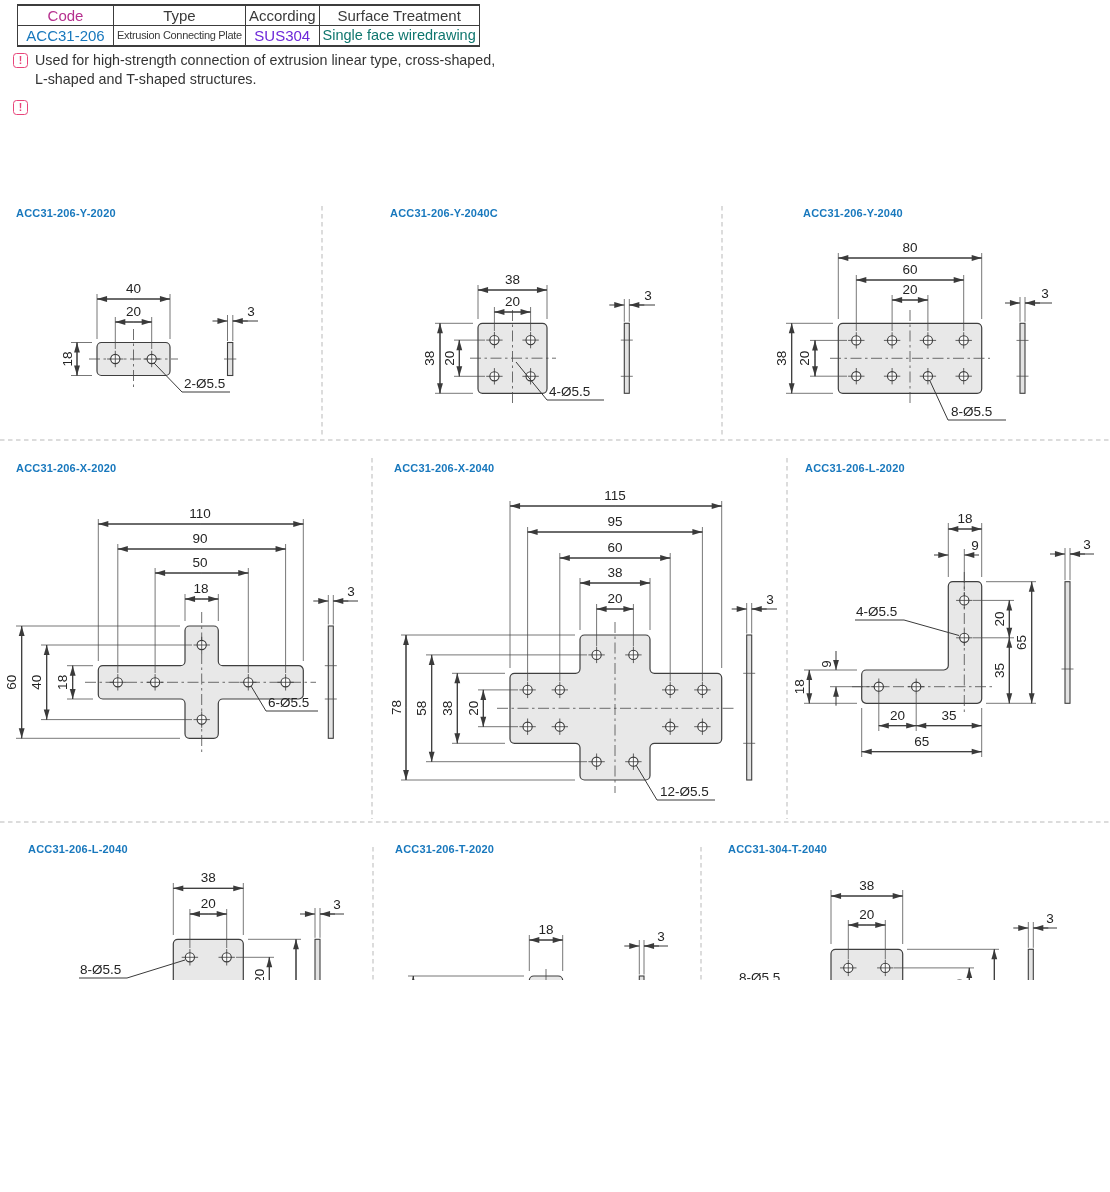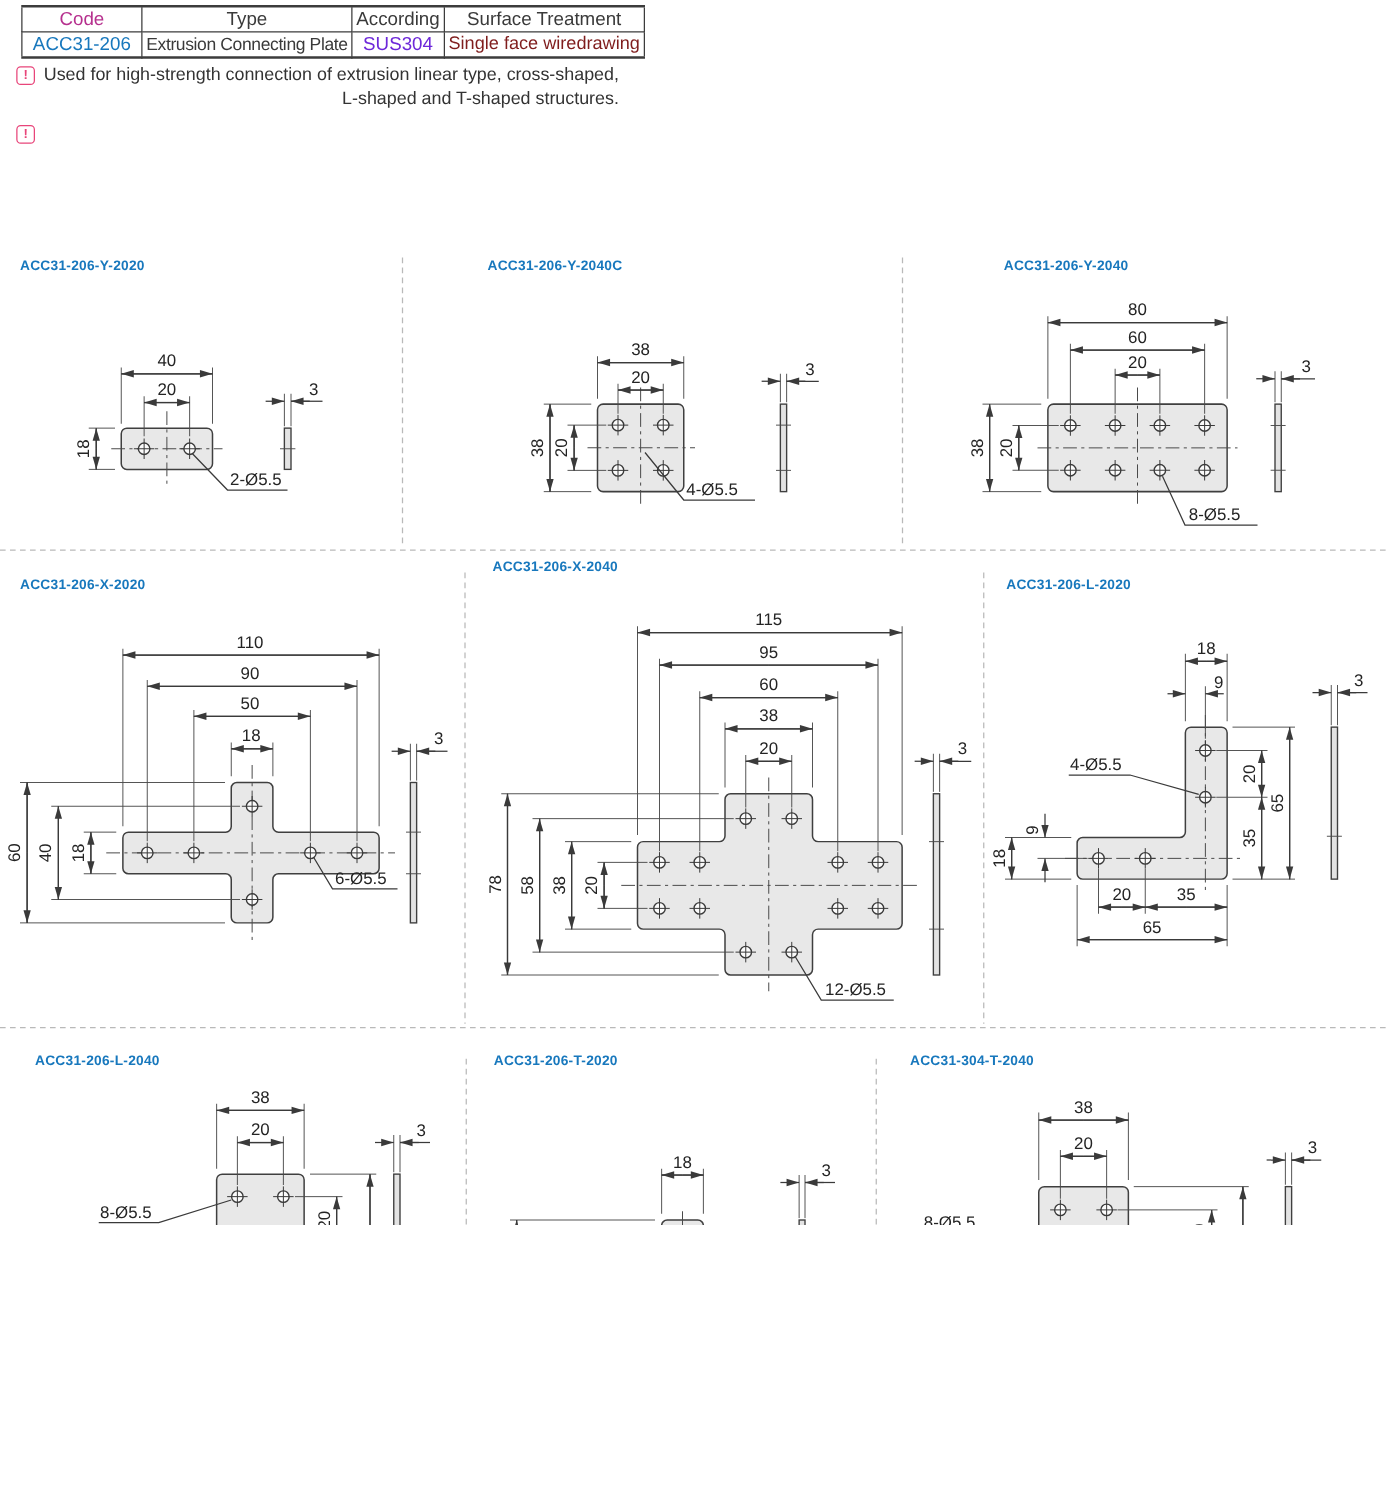--- a/index.html
+++ b/index.html
@@ -6,27 +6,27 @@
   .page{position:relative;width:1110px;height:980px;background:#fff;overflow:hidden;
         font-family:"Liberation Sans",sans-serif;}
   
   table.spec{position:absolute;left:17px;top:4px;border-collapse:collapse;table-layout:fixed;
              border-top:2px solid #3c3c3c;border-bottom:2.5px solid #3c3c3c;}
   table.spec th,table.spec td{border:1px solid #3c3c3c;text-align:center;padding:0 3px;
              height:19px;line-height:19px;white-space:nowrap;overflow:hidden;}
   th.h{font-weight:normal;font-size:15px;color:#3a3a3a;}
   th.h.code{color:#b6308e;}
   td.v-code{font-weight:normal;font-size:15px;color:#1878bd;}
-  td.v-type{font-size:14px;letter-spacing:-0.3px;color:#3a3a3a;}
+  td.v-type{font-size:11px;letter-spacing:-0.3px;color:#3a3a3a;}
   td.v-mat{font-size:15px;color:#6d28d9;}
-  td.v-surf{font-size:14.5px;color:#7f1d1d;margin-left:33px;}
+  td.v-surf{font-size:14.5px;color:#0f766e;margin-left:33px;}
   
   .notes{position:absolute;left:13px;top:51px;width:560px;}
   .note{display:flex;margin-bottom:9px;font-size:14.3px;line-height:1.32;color:#333;}
-  .note .txt{white-space:pre-line;text-align:right;}
+  .note .txt{white-space:pre-line;}
   .bang{flex:0 0 auto;width:13px;height:13px;border:1.6px solid #e8457a;border-radius:3.5px;
         color:#e8457a;font-weight:bold;font-size:10.5px;line-height:13px;text-align:center;
         margin:2px 7px 0 0;}
   
   .dtitle{position:absolute;font-weight:bold;font-size:11px;color:#1878bd;letter-spacing:.2px;white-space:nowrap;}
   
   #cv{position:absolute;left:0;top:0;}
   .pl{fill:#e8e8e8;stroke:#3f3f3f;stroke-width:1.2;}
   .sv{fill:#e3e3e3;stroke:#3f3f3f;stroke-width:1.1;}
   .dim{stroke:#3a3a3a;stroke-width:1;fill:none;}
@@ -74,21 +74,21 @@
     </div>
     <div class="note">
       <span class="bang">!</span>
     </div>
   </div>
 
   <div class="dtitle" style="left:16px;top:207px">ACC31-206-Y-2020</div>
   <div class="dtitle" style="left:390px;top:207px">ACC31-206-Y-2040C</div>
   <div class="dtitle" style="left:803px;top:207px">ACC31-206-Y-2040</div>
   <div class="dtitle" style="left:16px;top:462px">ACC31-206-X-2020</div>
-  <div class="dtitle" style="left:394px;top:448px">ACC31-206-X-2040</div>
+  <div class="dtitle" style="left:394px;top:462px">ACC31-206-X-2040</div>
   <div class="dtitle" style="left:805px;top:462px">ACC31-206-L-2020</div>
   <div class="dtitle" style="left:28px;top:843px">ACC31-206-L-2040</div>
   <div class="dtitle" style="left:395px;top:843px">ACC31-206-T-2020</div>
   <div class="dtitle" style="left:728px;top:843px">ACC31-304-T-2040</div>
 
   <svg id="cv" width="1110" height="1192">
     <defs>
       <marker id="ar" viewBox="0 0 12 8" refX="11.5" refY="4" markerWidth="11" markerHeight="7.3" orient="auto">
         <path d="M0.5,0.8 L11.5,4 L0.5,7.2 Z" fill="#3a3a3a"></path>
       </marker>

